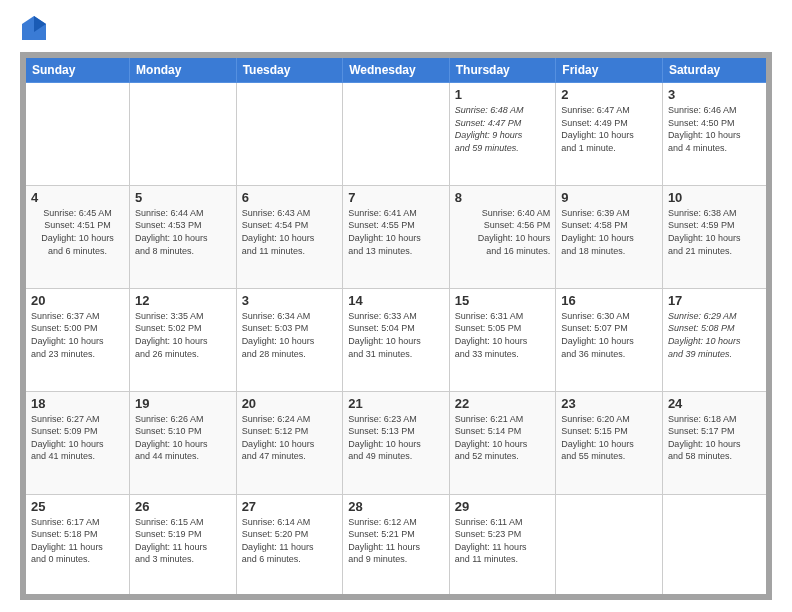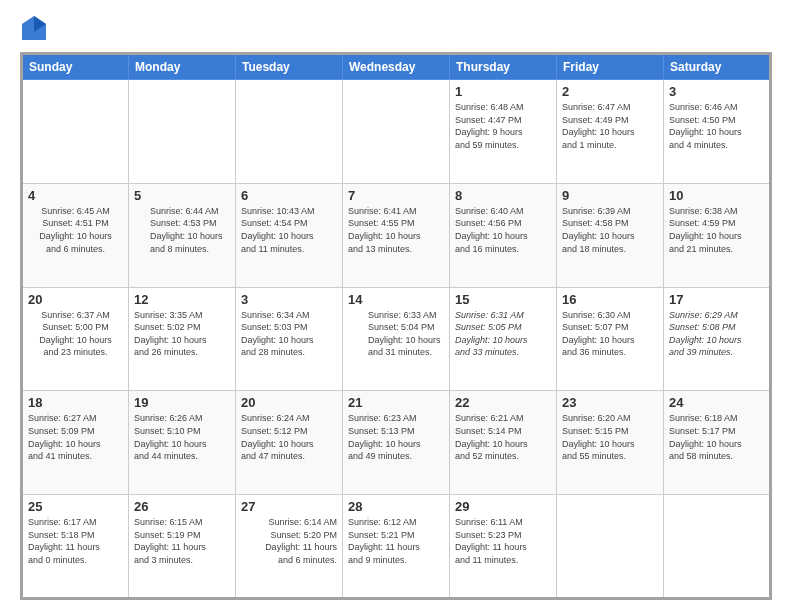--- a/index.html
+++ b/index.html
@@ -57,21 +57,21 @@
       font-weight: bold;
       color: #333;
       line-height: 1.1;
     }
     .location-title {
       font-size: 16px;
       color: #555;
     }
     .calendar {
       flex: 1;
-      border: 3px solid #a3a3a3;
+      border: 6px solid #a3a3a3;
       border-collapse: collapse;
       width: 100%;
       table-layout: fixed;
     }
     .calendar th {
       background: #3a7bd5;
       color: #fff;
       text-align: left;
       padding: 5px 6px;
       font-size: 12px;
@@ -145,21 +145,21 @@
         </tr>
     </thead>
     <tbody id="calendar-body">
     <tr>
           <td class="empty-cell"></td>
           <td class="empty-cell"></td>
           <td class="empty-cell"></td>
           <td class="empty-cell"></td>
           <td>
             <span class="day-num">1</span>
-            <div class="day-info" style="white-space: pre-line;">Sunrise: 6:48 AM
+            <div class="day-info" style="white-space: pre-line; font-style: italic;">Sunrise: 6:48 AM
 Sunset: 4:47 PM
 Daylight: 9 hours
 and 59 minutes.</div>
           </td>
           <td>
             <span class="day-num">2</span>
             <div class="day-info" style="white-space: pre-line;">Sunrise: 6:47 AM
 Sunset: 4:49 PM
 Daylight: 10 hours
 and 1 minute.</div>
@@ -175,42 +175,42 @@
         <tr>
           <td>
             <span class="day-num">4</span>
             <div class="day-info" style="white-space: pre-line; text-align: center;">Sunrise: 6:45 AM
 Sunset: 4:51 PM
 Daylight: 10 hours
 and 6 minutes.</div>
           </td>
           <td>
             <span class="day-num">5</span>
-            <div class="day-info" style="white-space: pre-line; margin-left: 16px;">Sunrise: 6:44 AM
+            <div class="day-info" style="white-space: pre-line;">Sunrise: 6:44 AM
 Sunset: 4:53 PM
 Daylight: 10 hours
 and 8 minutes.</div>
           </td>
           <td>
             <span class="day-num">6</span>
-            <div class="day-info" style="white-space: pre-line;">Sunrise: 10:43 AM
+            <div class="day-info" style="white-space: pre-line;">Sunrise: 6:43 AM
 Sunset: 4:54 PM
 Daylight: 10 hours
 and 11 minutes.</div>
           </td>
           <td>
             <span class="day-num">7</span>
             <div class="day-info" style="white-space: pre-line;">Sunrise: 6:41 AM
 Sunset: 4:55 PM
 Daylight: 10 hours
 and 13 minutes.</div>
           </td>
           <td>
             <span class="day-num">8</span>
-            <div class="day-info" style="white-space: pre-line;">Sunrise: 6:40 AM
+            <div class="day-info" style="white-space: pre-line; text-align: right;">Sunrise: 6:40 AM
 Sunset: 4:56 PM
 Daylight: 10 hours
 and 16 minutes.</div>
           </td>
           <td>
             <span class="day-num">9</span>
             <div class="day-info" style="white-space: pre-line;">Sunrise: 6:39 AM
 Sunset: 4:58 PM
 Daylight: 10 hours
 and 18 minutes.</div>
@@ -219,49 +219,49 @@
             <span class="day-num">10</span>
             <div class="day-info" style="white-space: pre-line;">Sunrise: 6:38 AM
 Sunset: 4:59 PM
 Daylight: 10 hours
 and 21 minutes.</div>
           </td>
         </tr>
         <tr>
           <td>
             <span class="day-num">20</span>
-            <div class="day-info" style="white-space: pre-line; text-align: center;">Sunrise: 6:37 AM
+            <div class="day-info" style="white-space: pre-line;">Sunrise: 6:37 AM
 Sunset: 5:00 PM
 Daylight: 10 hours
 and 23 minutes.</div>
           </td>
           <td>
             <span class="day-num">12</span>
             <div class="day-info" style="white-space: pre-line;">Sunrise: 3:35 AM
 Sunset: 5:02 PM
 Daylight: 10 hours
 and 26 minutes.</div>
           </td>
           <td>
             <span class="day-num">3</span>
             <div class="day-info" style="white-space: pre-line;">Sunrise: 6:34 AM
 Sunset: 5:03 PM
 Daylight: 10 hours
 and 28 minutes.</div>
           </td>
           <td>
             <span class="day-num">14</span>
-            <div class="day-info" style="white-space: pre-line; margin-left: 20px;">Sunrise: 6:33 AM
+            <div class="day-info" style="white-space: pre-line;">Sunrise: 6:33 AM
 Sunset: 5:04 PM
 Daylight: 10 hours
 and 31 minutes.</div>
           </td>
           <td>
             <span class="day-num">15</span>
-            <div class="day-info" style="white-space: pre-line; font-style: italic;">Sunrise: 6:31 AM
+            <div class="day-info" style="white-space: pre-line;">Sunrise: 6:31 AM
 Sunset: 5:05 PM
 Daylight: 10 hours
 and 33 minutes.</div>
           </td>
           <td>
             <span class="day-num">16</span>
             <div class="day-info" style="white-space: pre-line;">Sunrise: 6:30 AM
 Sunset: 5:07 PM
 Daylight: 10 hours
 and 36 minutes.</div>
@@ -335,21 +335,21 @@
           </td>
           <td>
             <span class="day-num">26</span>
             <div class="day-info" style="white-space: pre-line;">Sunrise: 6:15 AM
 Sunset: 5:19 PM
 Daylight: 11 hours
 and 3 minutes.</div>
           </td>
           <td>
             <span class="day-num">27</span>
-            <div class="day-info" style="white-space: pre-line; text-align: right;">Sunrise: 6:14 AM
+            <div class="day-info" style="white-space: pre-line;">Sunrise: 6:14 AM
 Sunset: 5:20 PM
 Daylight: 11 hours
 and 6 minutes.</div>
           </td>
           <td>
             <span class="day-num">28</span>
             <div class="day-info" style="white-space: pre-line;">Sunrise: 6:12 AM
 Sunset: 5:21 PM
 Daylight: 11 hours
 and 9 minutes.</div>

